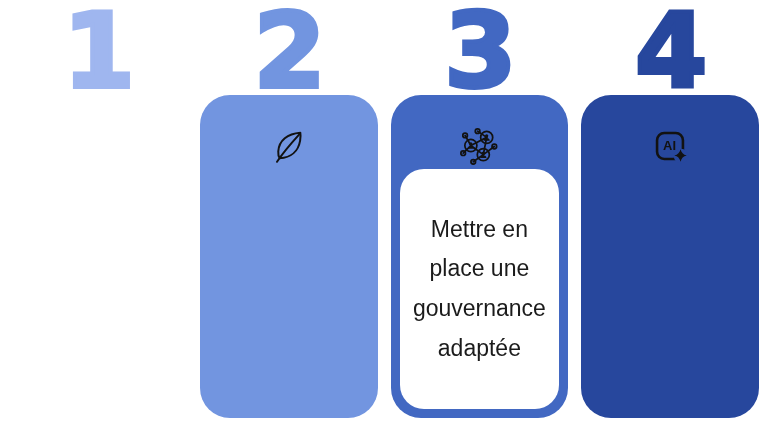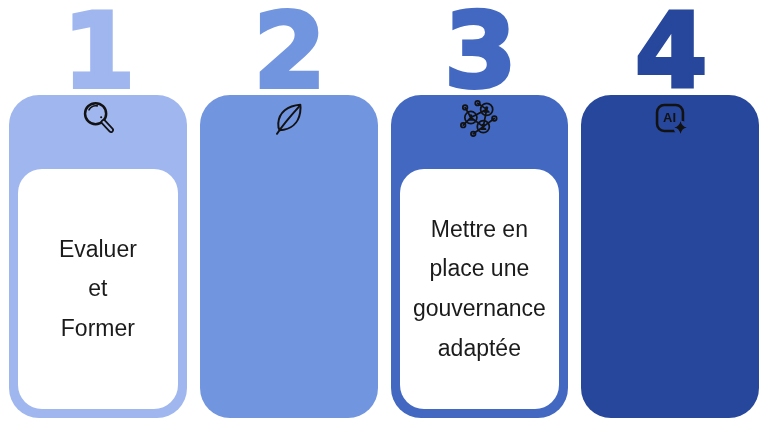--- a/index.html
+++ b/index.html
@@ -43,21 +43,21 @@
     background: var(--accent);
     border-radius: 30px;
     display: flex;
     flex-direction: column;
     overflow: hidden;
   }
   .icon-zone {
     height: 74px;
     flex: 0 0 74px;
     display: flex;
-    align-items: flex-start;
+    align-items: flex-end;
     justify-content: center;
   }
   .icon-zone svg { display: block; }
   .card-body {
     flex: 1;
     margin: 0 9px 9px 9px;
     background: #ffffff;
     border-radius: 24px;
     display: flex;
     align-items: center;
@@ -73,36 +73,20 @@
   }
   .ic { stroke: var(--ink, #111); fill: none; stroke-linecap: round; stroke-linejoin: round; }
 </style>
 </head>
 <body>
 
 <div class="steps" style="--ink: #121212; --text: #1b1b1b; --bg: #ffffff;">
 
   <div class="step" style="--accent: #9FB6EF;">
     <div class="step-number">1</div>
-    <div class="card">
-      <div class="icon-zone">
-        <svg width="46" height="46" viewBox="0 0 48 48">
-          <circle class="ic" cx="21.5" cy="19.5" r="11" stroke-width="2.6"></circle>
-          <path class="ic" d="M14.6 15.5 A8.4 8.4 0 0 1 23.2 11.3" stroke-width="1.7"></path>
-          <circle cx="27.3" cy="23.2" r="1.1" fill="var(--ink)"></circle>
-          <line class="ic" x1="29.8" y1="28.2" x2="37.6" y2="36.6" stroke-width="6"></line>
-          <line x1="29.8" y1="28.2" x2="37.6" y2="36.6" stroke="var(--accent)" stroke-width="2.4" stroke-linecap="round"></line>
-        </svg>
-      </div>
-      <div class="card-body">
-        <div class="card-text">Evaluer
-et
-Former</div>
-      </div>
-    </div>
   </div>
 
   <div class="step" style="--accent: #7295E0;">
     <div class="step-number">2</div>
     <div class="card">
       <div class="icon-zone">
         <svg width="46" height="46" viewBox="0 0 48 48">
           <path class="ic" stroke-width="2.1" d="M35.8 10.2 C 22.5 11.2 13.6 18.2 12.8 29.6 C 12.6 32.6 13.2 35.2 14.3 36.8 C 26.2 36.2 33.8 29.2 35.6 18.4 C 36.1 15.4 36.2 12.4 35.8 10.2 Z"></path>
           <path class="ic" stroke-width="2.1" d="M11.5 40.5 C 17.5 31.5 26.5 21 34.5 12.2"></path>
         </svg>

